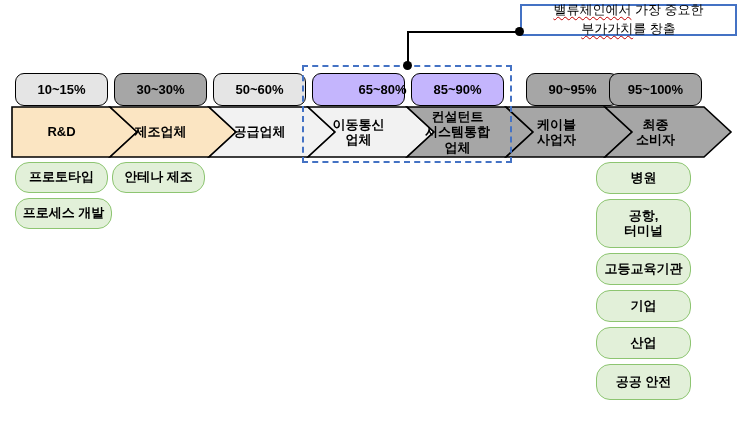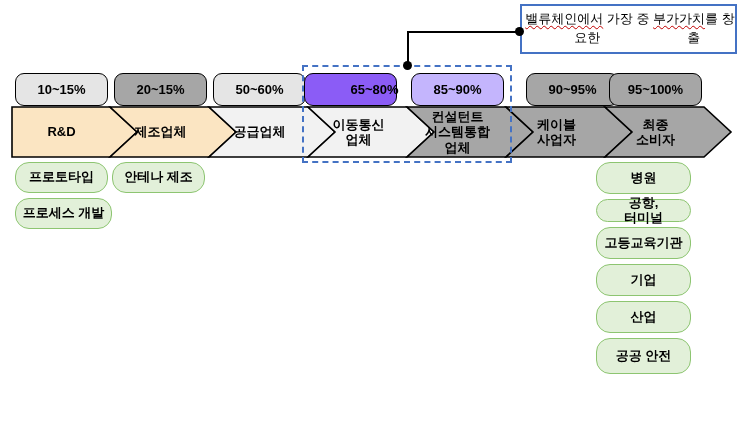--- a/index.html
+++ b/index.html
@@ -10,24 +10,24 @@
     height: 426px;
     background: #ffffff;
     font-family: "Liberation Sans", sans-serif;
     color: #000;
     overflow: hidden;
   }
   
   .callout {
     position: absolute;
     left: 520px; top: 4px;
-    width: 217px; height: 50px;
+    width: 217px; height: 32px;
     border: 2px solid #4472C4;
     background: #ffffff;
-    display: flex; flex-direction: row;
+    display: flex; flex-direction: column;
     align-items: center; justify-content: center;
     font-size: 13px; line-height: 1.45;
     text-align: center;
     z-index: 6;
   }
   .misspelled {
     text-decoration: underline wavy #C00000 1px;
     text-underline-offset: 2px;
   }
   
@@ -102,23 +102,23 @@
 
   <div class="conn-h"></div>
   <div class="conn-v"></div>
   <div class="dot dot-a"></div>
   <div class="dot dot-b"></div>
 
   <div class="dashed-box"></div>
 
   <div id="percent-row">
       <div class="pct" style="left: 15px; background: #e5e5e5;">10~15%</div>
-      <div class="pct" style="left: 114px; background: rgb(166, 166, 166);">20~15%</div>
+      <div class="pct" style="left: 114px; background: rgb(166, 166, 166);">30~30%</div>
       <div class="pct" style="left: 213px; background: #e5e5e5;">50~60%</div>
-      <div class="pct" style="left: 304px; background: #8b5cf6; padding-left: 48px;">65~80%</div>
+      <div class="pct" style="left: 312px; background: #c4b5fd; padding-left: 48px;">65~80%</div>
       <div class="pct" style="left: 411px; background: #c4b5fd;">85~90%</div>
       <div class="pct" style="left: 526px; background: rgb(166, 166, 166);">90~95%</div>
       <div class="pct" style="left: 609px; background: rgb(166, 166, 166);">95~100%</div>
     </div>
 
   <svg id="arrow-svg" width="722" height="53" viewBox="0 0 722 53">
       <path d="M1 1 L99 1 L126 26 L99 51 L1 51 Z" fill="#FBE5C2" stroke="#000000" stroke-width="1.6"></path>
       <path d="M99 1 L198 1 L225 26 L198 51 L99 51 L126 26 Z" fill="#FBE5C2" stroke="#000000" stroke-width="1.6"></path>
       <path d="M198 1 L297 1 L324 26 L297 51 L198 51 L225 26 Z" fill="#F2F2F2" stroke="#000000" stroke-width="1.6"></path>
       <path d="M297 1 L396 1 L423 26 L396 51 L297 51 L324 26 Z" fill="#F2F2F2" stroke="#000000" stroke-width="1.6"></path>
@@ -143,21 +143,21 @@
     </div>
 
   <div id="left-notes">
       <div class="note" style="width: 93px; height: 31px;">프로토타입</div>
       <div class="note" style="width: 93px; height: 31px;">안테나 제조</div>
       <div class="note" style="width: 97px; height: 31px;">프로세스 개발</div>
     </div>
 
   <div id="right-notes">
       <div class="note" style="height: 32px;">병원</div>
-      <div class="note" style="height: 23px;">공항,
+      <div class="note" style="height: 49px;">공항,
 터미널</div>
       <div class="note" style="height: 32px;">고등교육기관</div>
       <div class="note" style="height: 32px;">기업</div>
       <div class="note" style="height: 32px;">산업</div>
       <div class="note" style="height: 36px;">공공 안전</div>
     </div>
 
 </div>
 
 </body></html>

